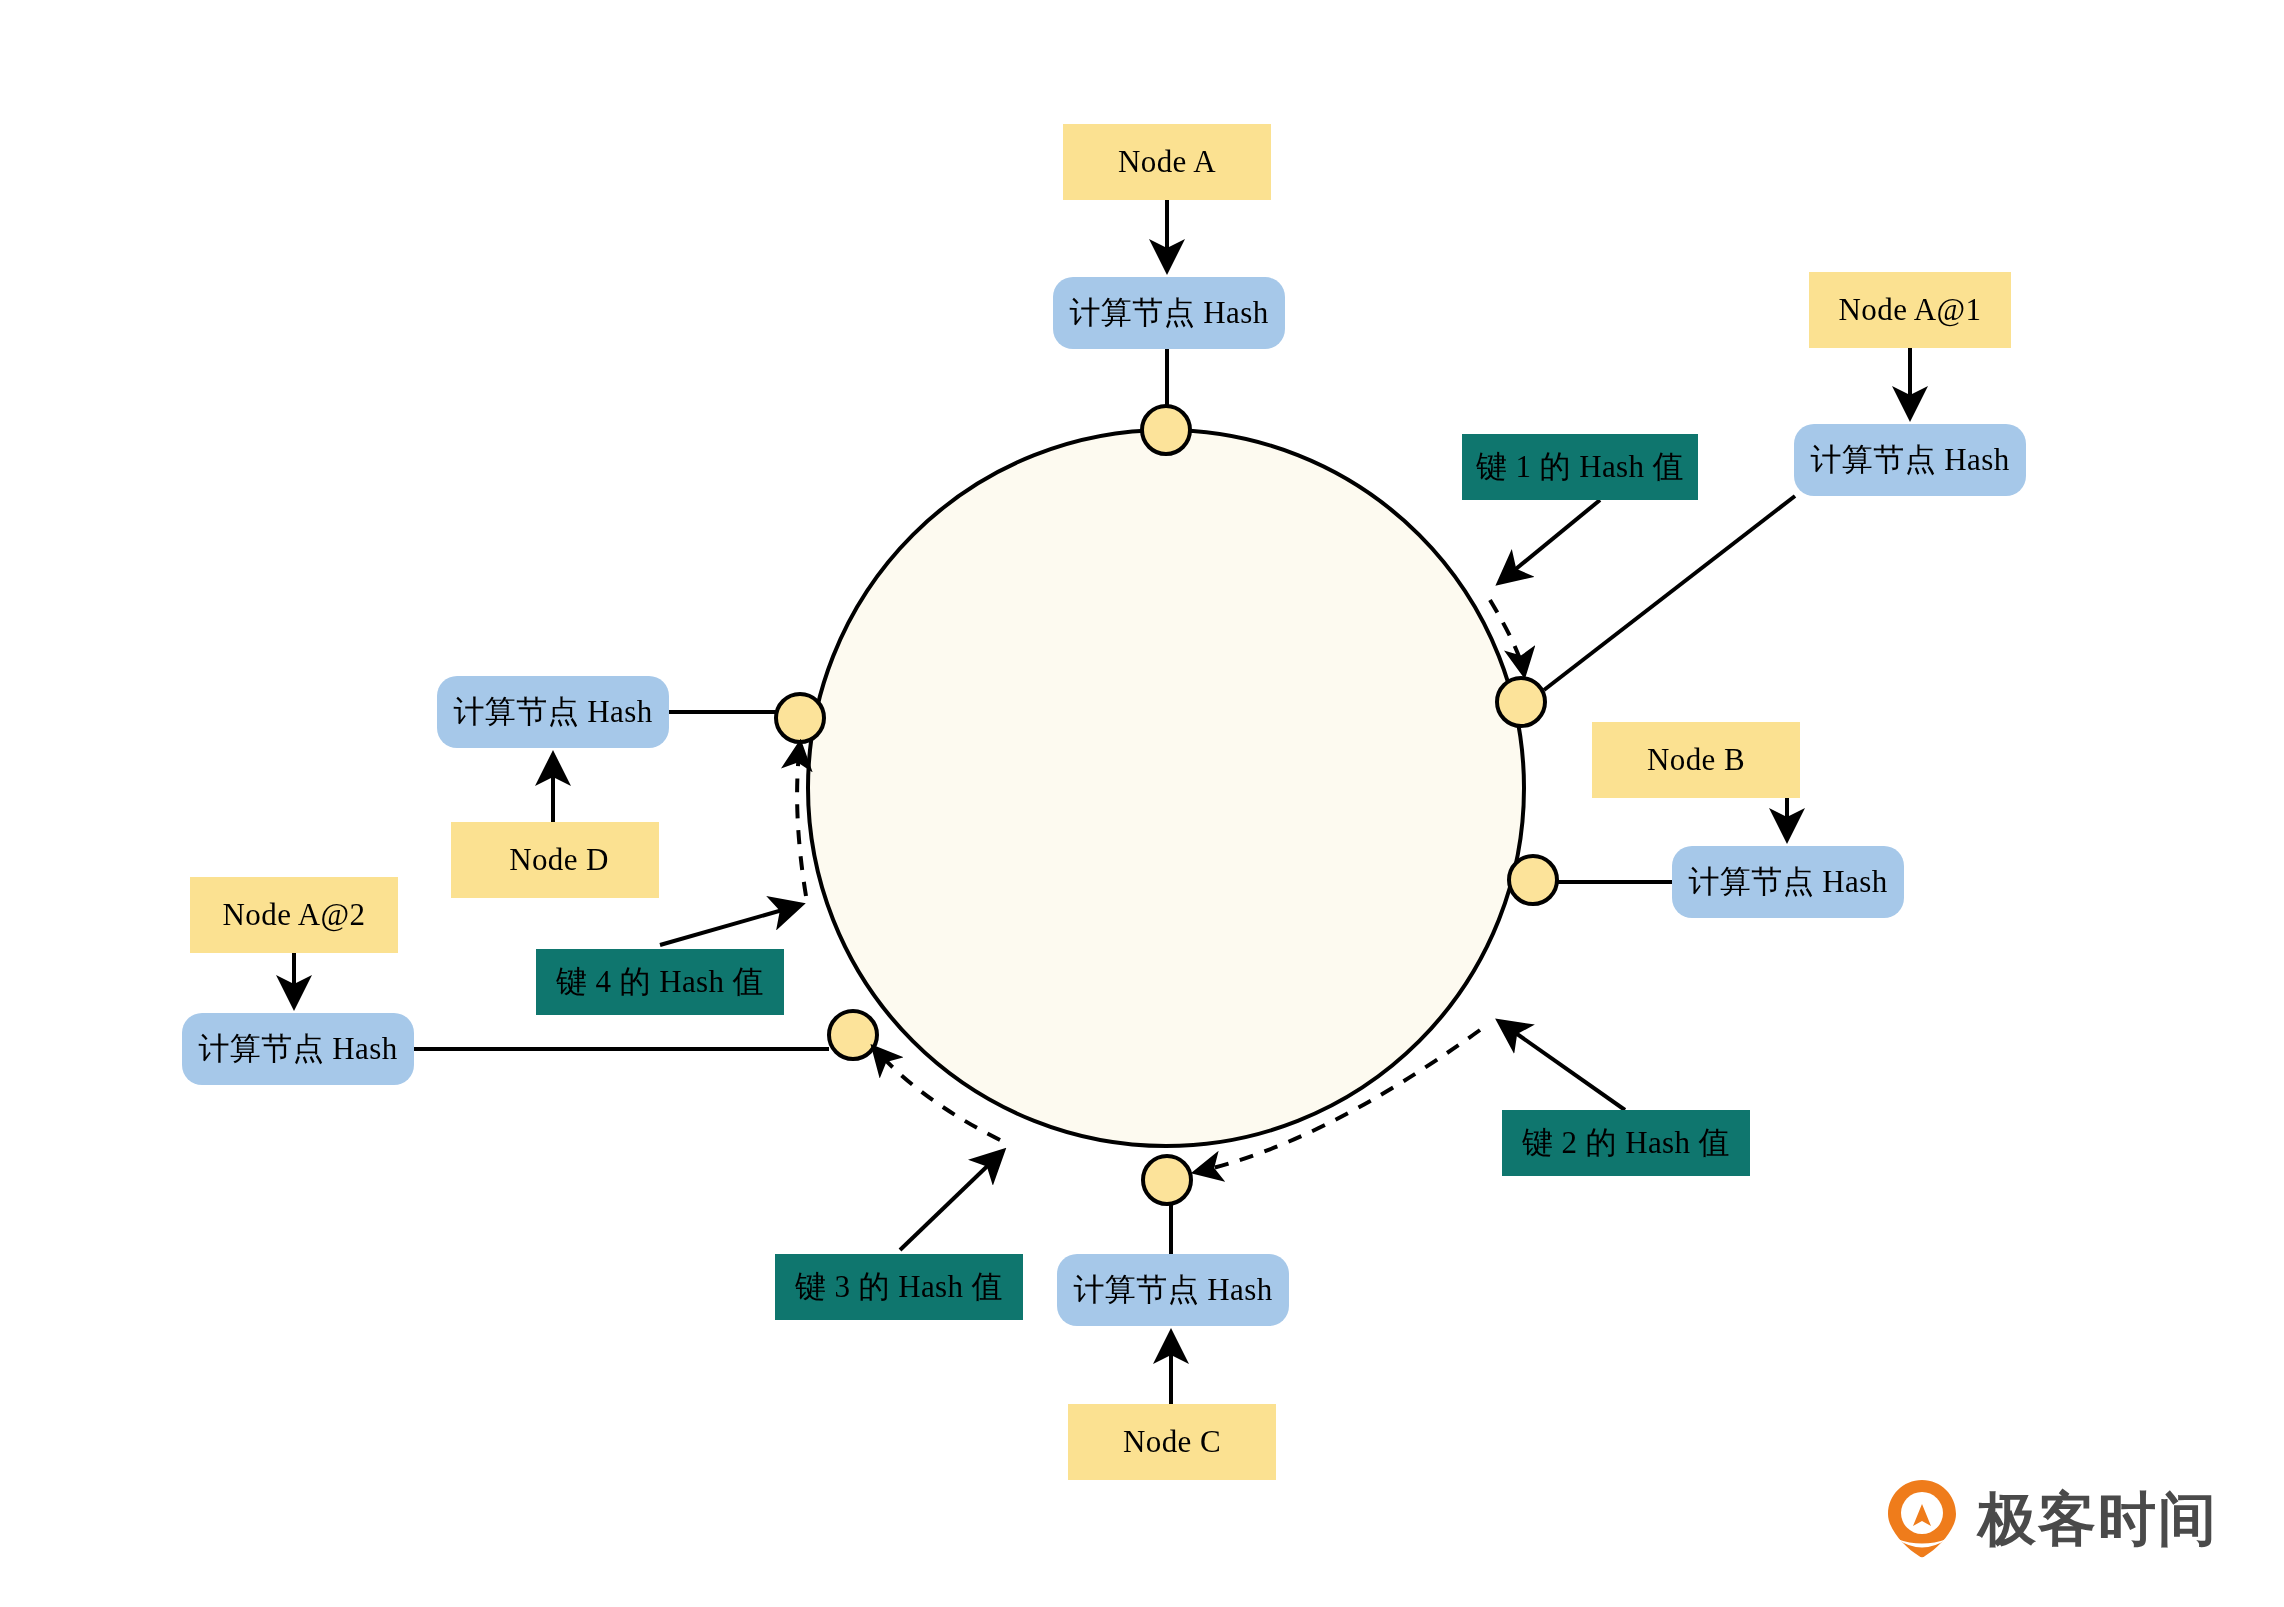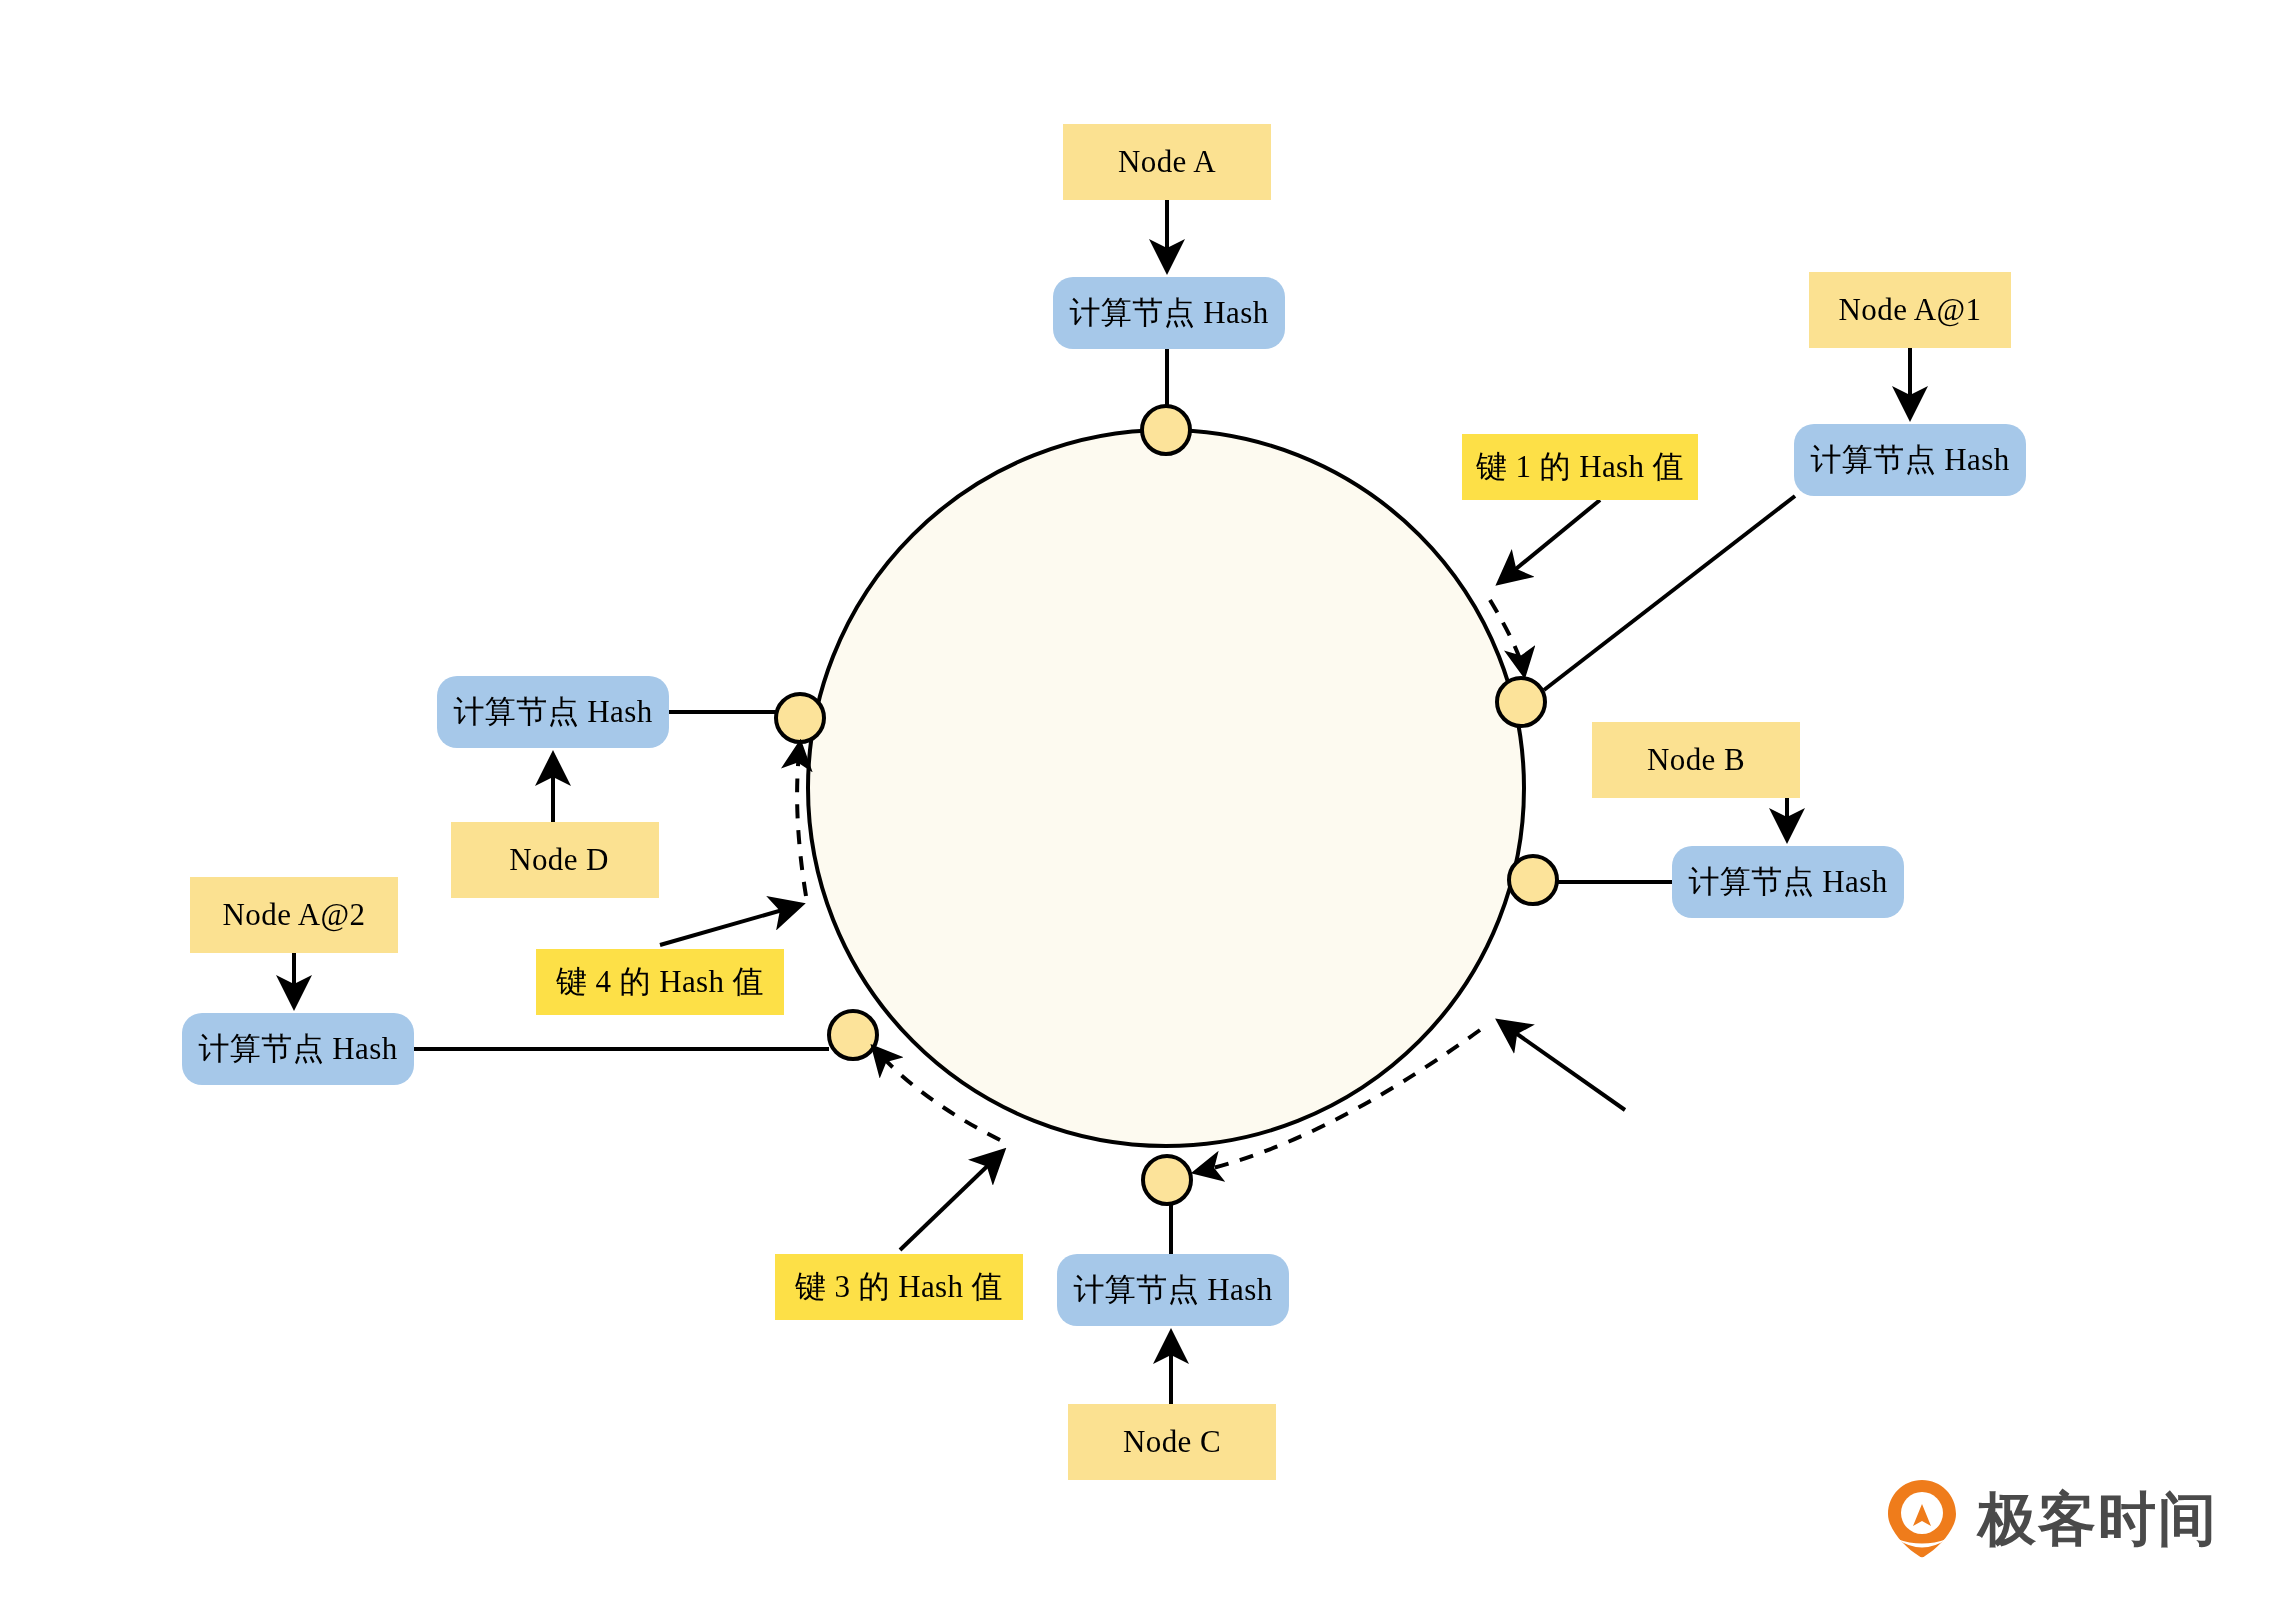--- a/index.html
+++ b/index.html
@@ -40,21 +40,21 @@
   }
   .box-node {
     background: #FBE191;
     border-radius: 0px;
   }
   .box-hash {
     background: #A6C8E9;
     border-radius: 20px;
   }
   .box-key {
-    background: #fde047;
+    background: #0f766e;
     border-radius: 0px;
   }
   
   #watermark {
     position: absolute;
     display: flex;
     align-items: center;
     gap: 20px;
   }
   #watermark .wm-text {
@@ -151,20 +151,23 @@
   </div>
 
   <div class="box box-node" style="left:1592px; top:690px; width:208px; height:76px;margin-top:32px;">
     <span>Node B</span>
   </div>
 
   <div class="box box-hash" style="left:1672px; top:846px; width:232px; height:72px;">
     <span>计算节点 Hash</span>
   </div>
 
+  <div class="box box-key" style="left:1502px; top:1110px; width:248px; height:66px;">
+    <span>键 2 的 Hash 值</span>
+  </div>
 
   <div class="box box-node" style="left:1068px; top:1404px; width:208px; height:76px;">
     <span>Node C</span>
   </div>
 
   <div class="box box-hash" style="left:1057px; top:1254px; width:232px; height:72px;">
     <span>计算节点 Hash</span>
   </div>
 
   <div class="box box-key" style="left:775px; top:1254px; width:248px; height:66px;">

